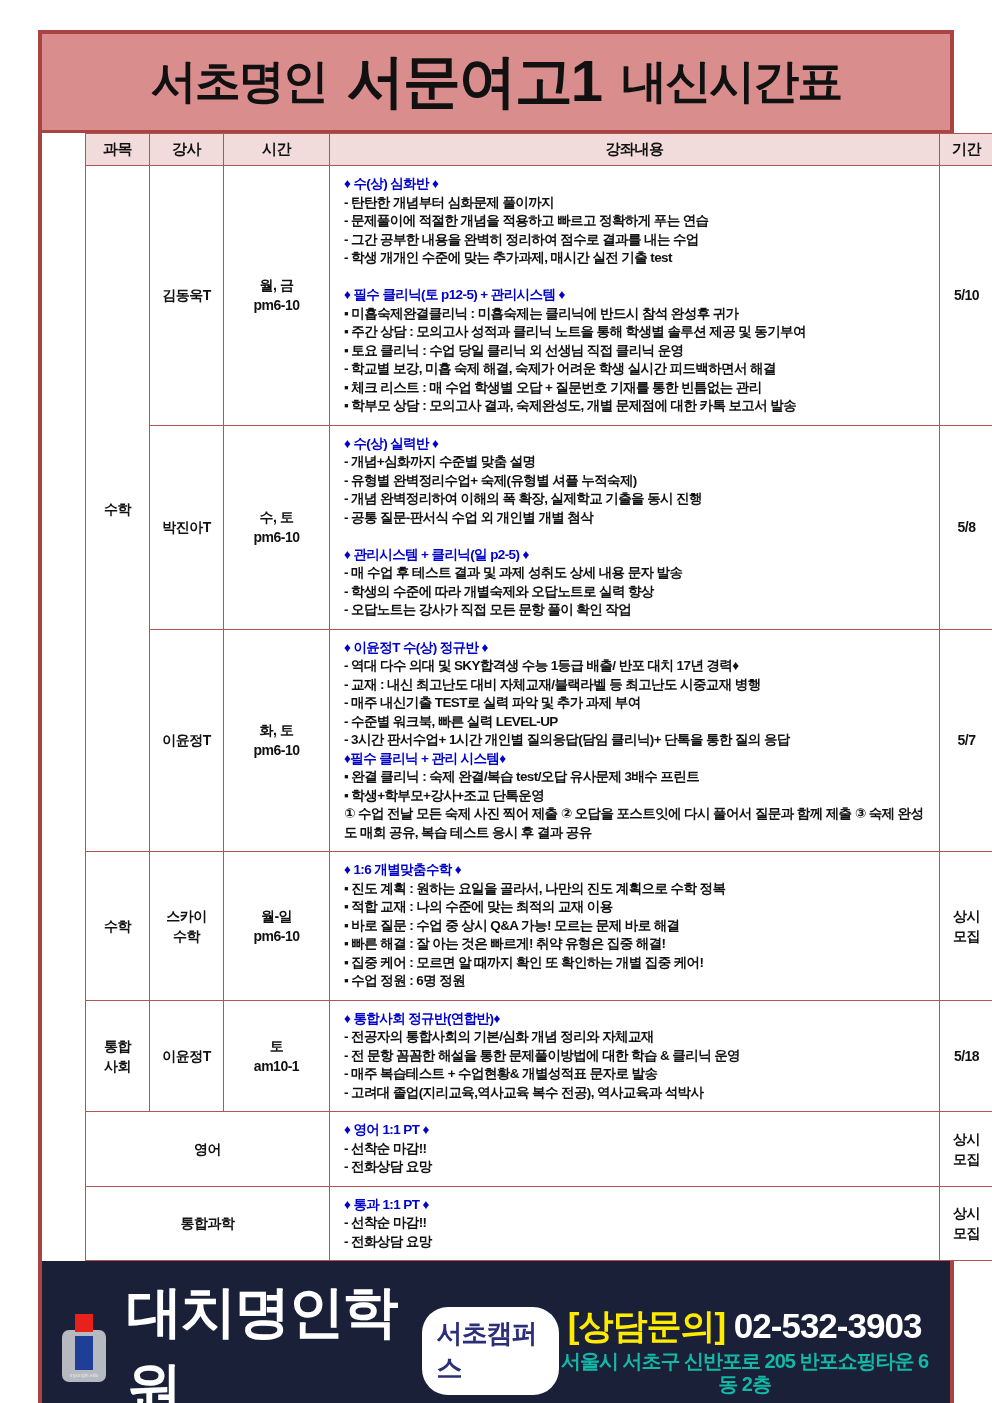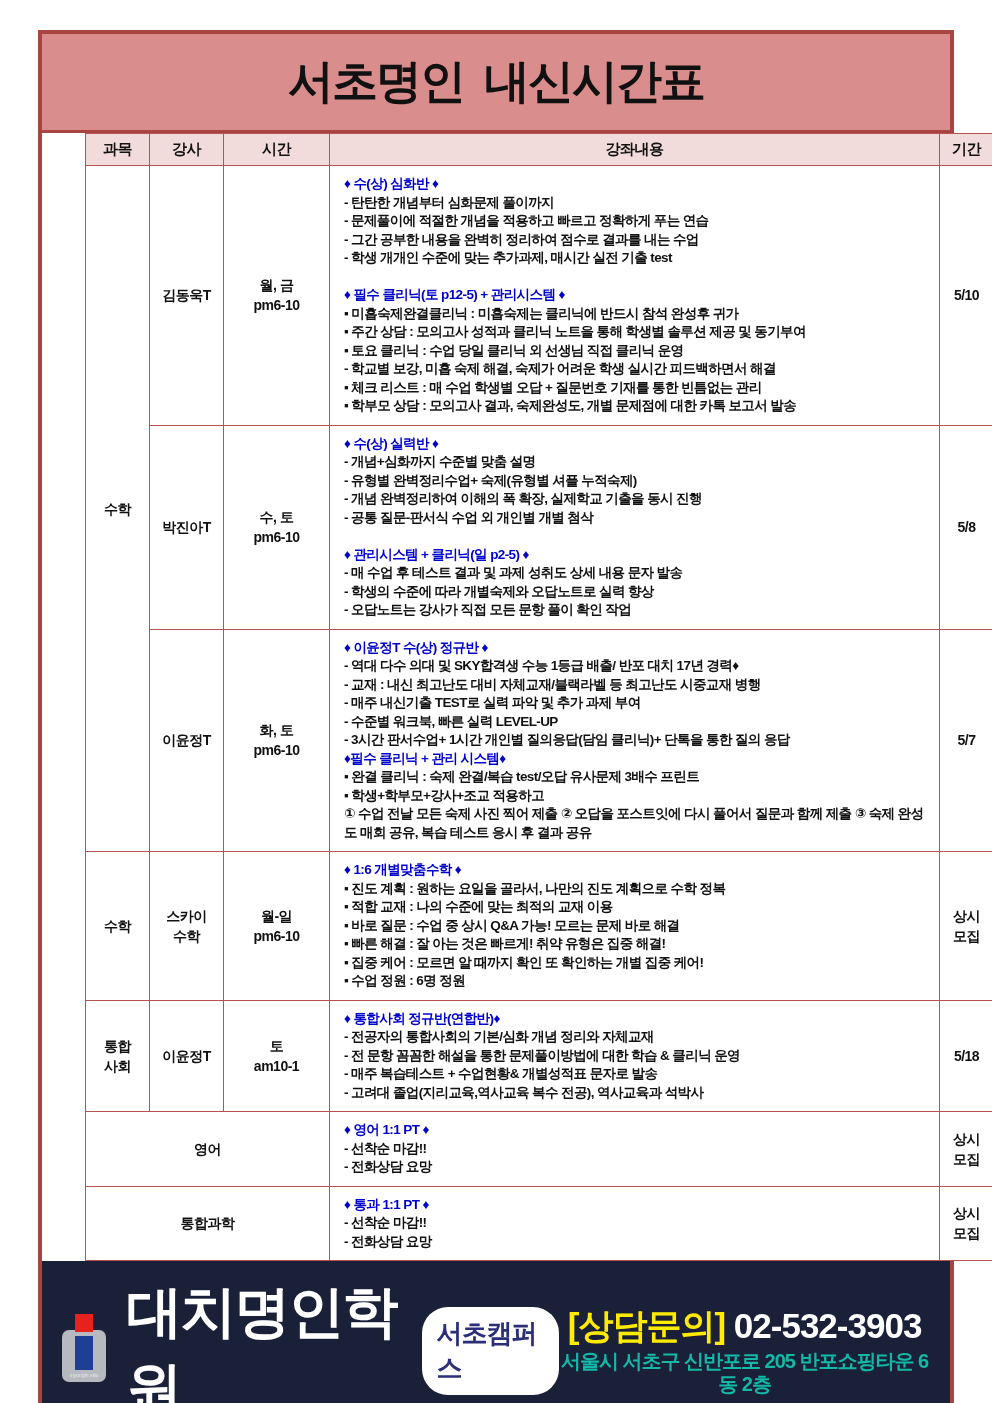--- a/index.html
+++ b/index.html
@@ -38,20 +38,21 @@
   .contact .row1 .ph{color:#ffffff;}
   .contact .row2{color:#14b8a6;font-size:20px;font-weight:bold;letter-spacing:-1px;margin-top:3px;}
 </style>
 </head>
 <body>
 
 <div class="page">
 
   <div class="banner">
     <span class="t1">서초명인</span>
+    <span class="t2">서문여고1</span>
     <span class="t3">내신시간표</span>
   </div>
 
   <table class="tt">
     <colgroup>
       <col style="width:64px">
         <col style="width:74px">
         <col style="width:106px">
         <col style="width:610px">
         <col style="width:54px">
@@ -112,21 +113,21 @@
 pm6-10</td>
           <td class="cell-content">
             <div class="cline heading">♦ 이윤정T 수(상) 정규반 ♦</div>
             <div class="cline">- 역대 다수 의대 및 SKY합격생 수능 1등급 배출/ 반포 대치 17년 경력♦</div>
             <div class="cline">- 교재 : 내신 최고난도 대비 자체교재/블랙라벨 등 최고난도 시중교재 병행</div>
             <div class="cline">- 매주 내신기출 TEST로 실력 파악 및 추가 과제 부여</div>
             <div class="cline">- 수준별 워크북, 빠른 실력 LEVEL-UP</div>
             <div class="cline">- 3시간 판서수업+ 1시간 개인별 질의응답(담임 클리닉)+ 단톡을 통한 질의 응답</div>
             <div class="cline heading">♦필수 클리닉 + 관리 시스템♦</div>
             <div class="cline">▪ 완결 클리닉 : 숙제 완결/복습 test/오답 유사문제 3배수 프린트</div>
-            <div class="cline">▪ 학생+학부모+강사+조교 적용하고</div>
+            <div class="cline">▪ 학생+학부모+강사+조교 단톡운영</div>
             <div class="cline"> ① 수업 전날 모든 숙제 사진 찍어 제출  ② 오답을 포스트잇에 다시 풀어서 질문과 함께 제출  ③ 숙제 완성도 매회 공유, 복습 테스트 응시 후 결과 공유</div>
           </td>
           <td class="cell-period">5/7</td>
         </tr>
         <tr>
           <td class="cell-subject">수학</td>
           <td class="cell-instructor">스카이
 수학</td>
           <td class="cell-time">월-일
 pm6-10</td>

